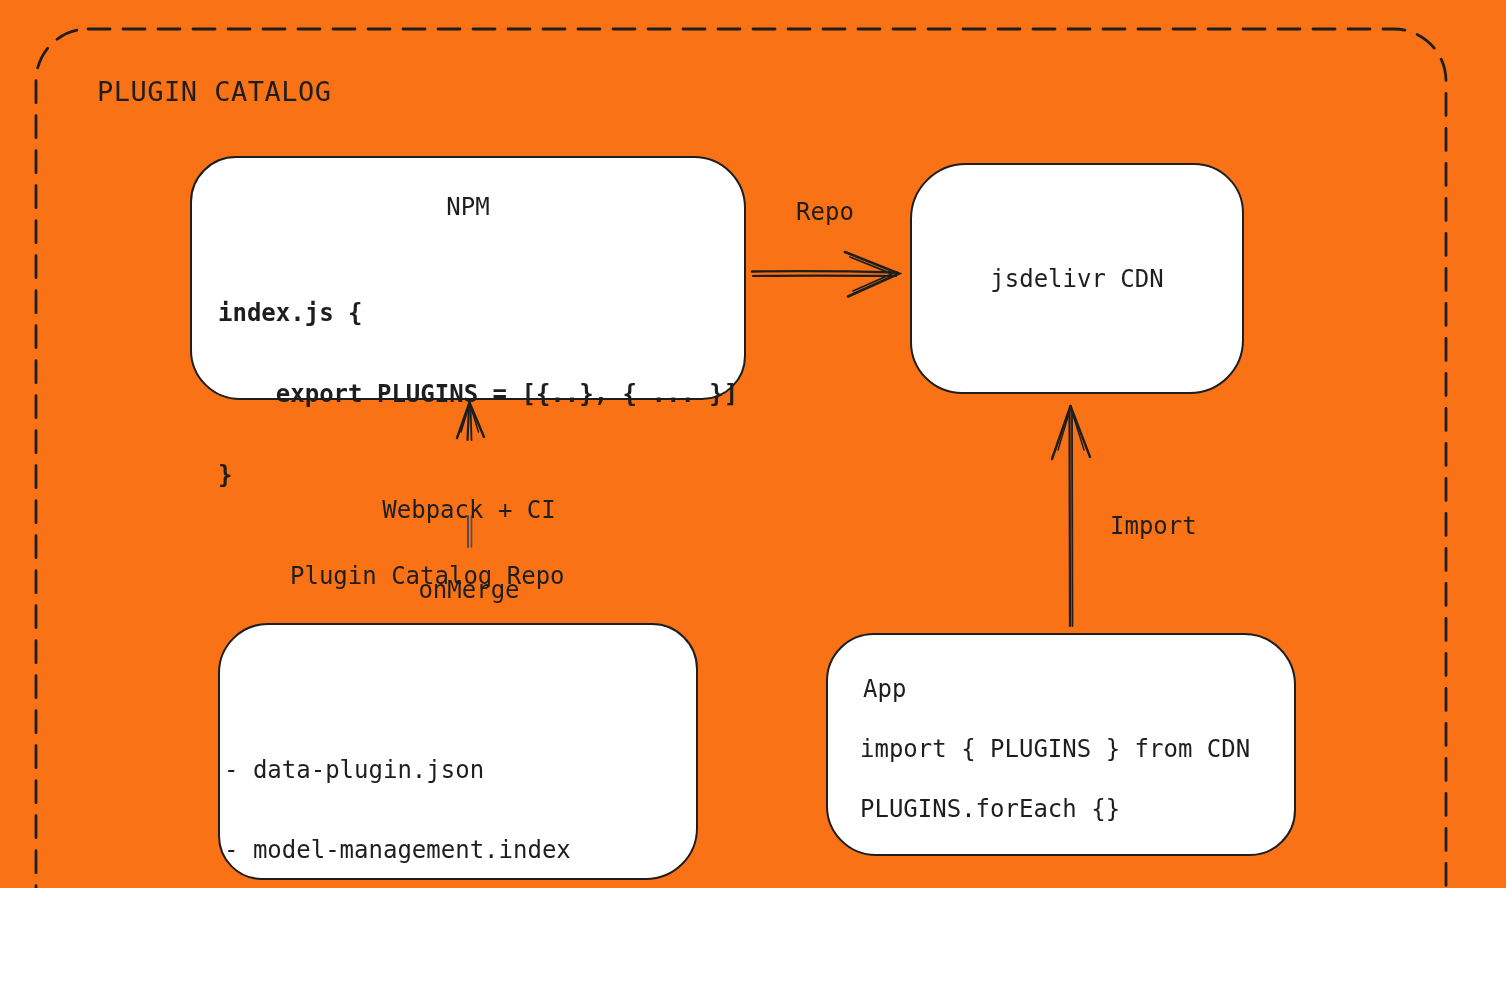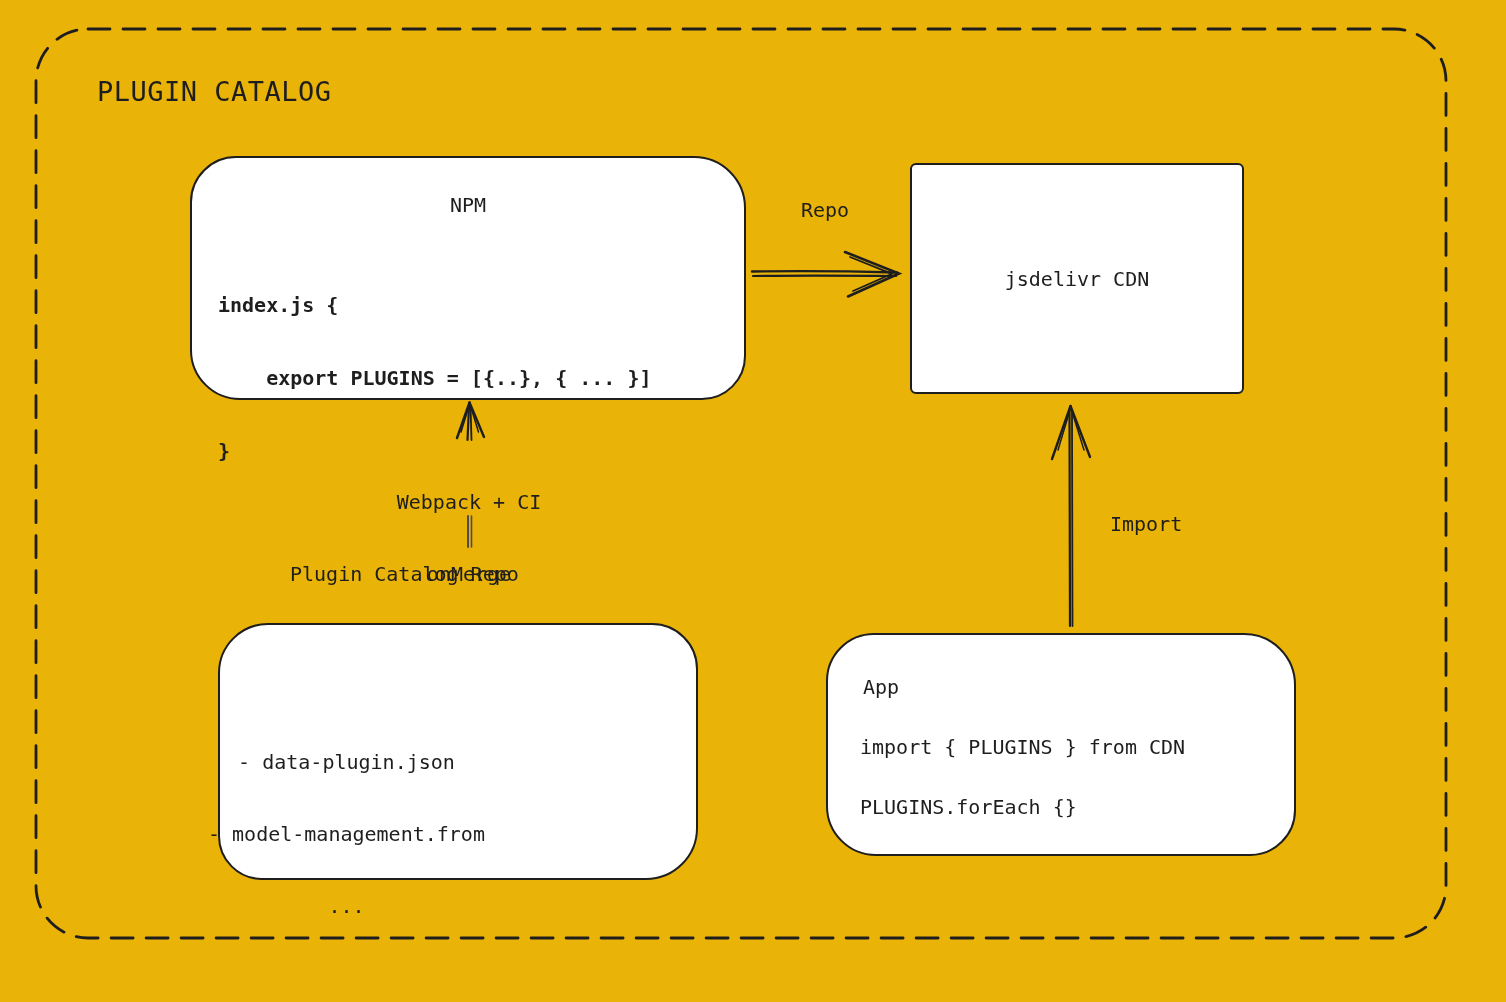--- a/index.html
+++ b/index.html
@@ -3,39 +3,39 @@
 <meta charset="utf-8">
 <style>
   html, body {
     margin: 0;
     padding: 0;
     background: #ffffff;
   }
   .canvas {
     position: relative;
     width: 1506px;
-    height: 1002px;
-    background: #eab308;
+    height: 888px;
+    background: #f97316;
     font-family: "DejaVu Sans Mono", "Liberation Mono", monospace;
     color: #1e1e1e;
     overflow: hidden;
   }
   .svg-layer {
     position: absolute;
     left: 0;
     top: 0;
     width: 1506px;
     height: 1002px;
     z-index: 0;
   }
   .txt {
     position: absolute;
     white-space: pre;
     line-height: 1;
-    font-size: 20px;
+    font-size: 24px;
     color: #1e1e1e;
     z-index: 2;
   }
   .diagram-title {
     font-size: 27px;
     letter-spacing: 0.5px;
   }
   .node {
     position: absolute;
     border: 2.5px solid #1e1e1e;
@@ -100,36 +100,36 @@
   <div class="txt diagram-title" style="left:97px; top:78px;">PLUGIN CATALOG</div>
 
   <div class="node node-npm" style="left:190px; top:156px; width:556px; height:244px;"></div>
   <div class="txt centered" style="left:190px; top:195px; width:556px;">NPM</div>
   <div class="txt code-block" style="left:218px; top:249px;font-weight:bold;">
     <div class="line">index.js {</div>
     <div class="line">    export PLUGINS = [{..}, { ... }]</div>
     <div class="line">}</div>
   </div>
 
-  <div class="node node-cdn center-label" style="left:910px; top:163px; width:334px; height:231px;border-radius:6px;">
+  <div class="node node-cdn center-label" style="left:910px; top:163px; width:334px; height:231px;">
     <span class="txt" style="position:static;">jsdelivr CDN</span>
   </div>
 
   <div class="txt centered" style="left:752px; top:200px; width:146px;">Repo</div>
 
   <div class="txt centered label-block" style="left:329px; top:446px; width:280px;">
     <div class="line">Webpack + CI</div>
     <div class="line">onMerge</div>
   </div>
 
   <div class="txt" style="left:290px; top:564px;text-align:center;">Plugin Catalog Repo</div>
   <div class="node node-repo" style="left:218px; top:623px; width:480px; height:257px;"></div>
-  <div class="txt list-block" style="left:208px; top:706px;text-align:center;">
+  <div class="txt list-block" style="left:224px; top:706px;">
     <div class="line">- data-plugin.json</div>
-    <div class="line">- model-management.from</div>
+    <div class="line">- model-management.index</div>
     <div class="line">...</div>
   </div>
 
   <div class="node node-app" style="left:826px; top:633px; width:470px; height:223px;"></div>
   <div class="txt" style="left:863px; top:677px;">App</div>
   <div class="txt" style="left:860px; top:737px;">import { PLUGINS } from CDN</div>
   <div class="txt" style="left:860px; top:797px;">PLUGINS.forEach {}</div>
 
   <div class="txt" style="left:1110px; top:514px;">Import</div>
 

